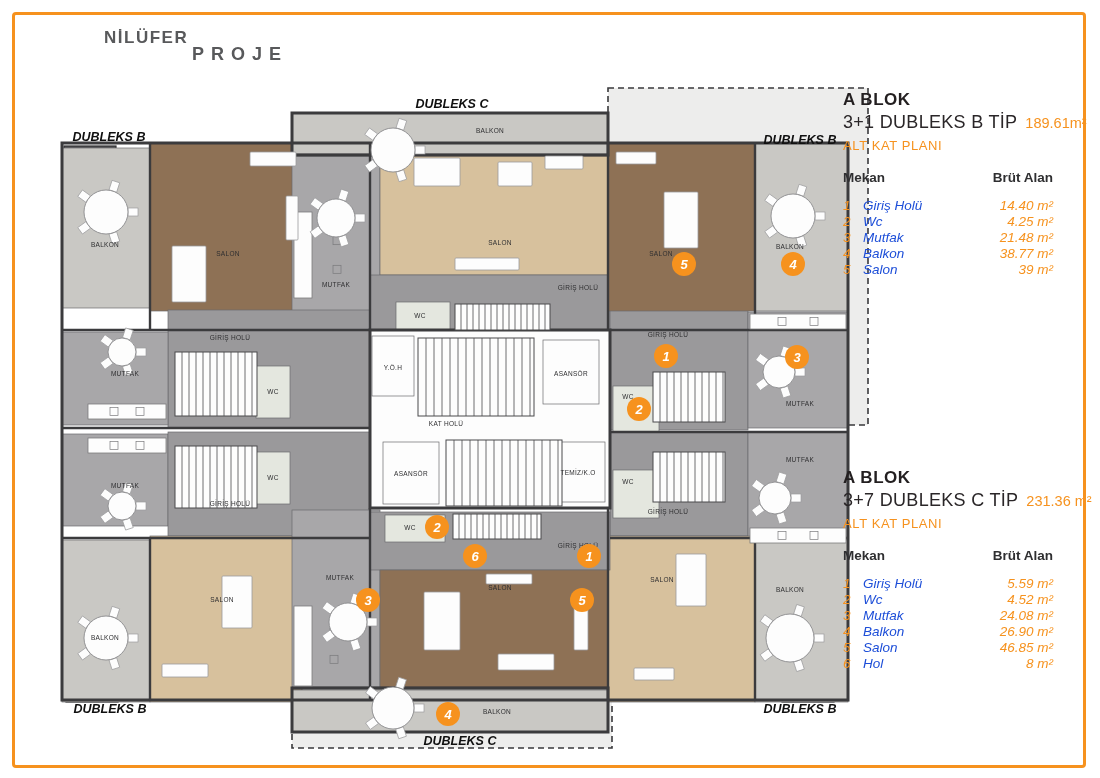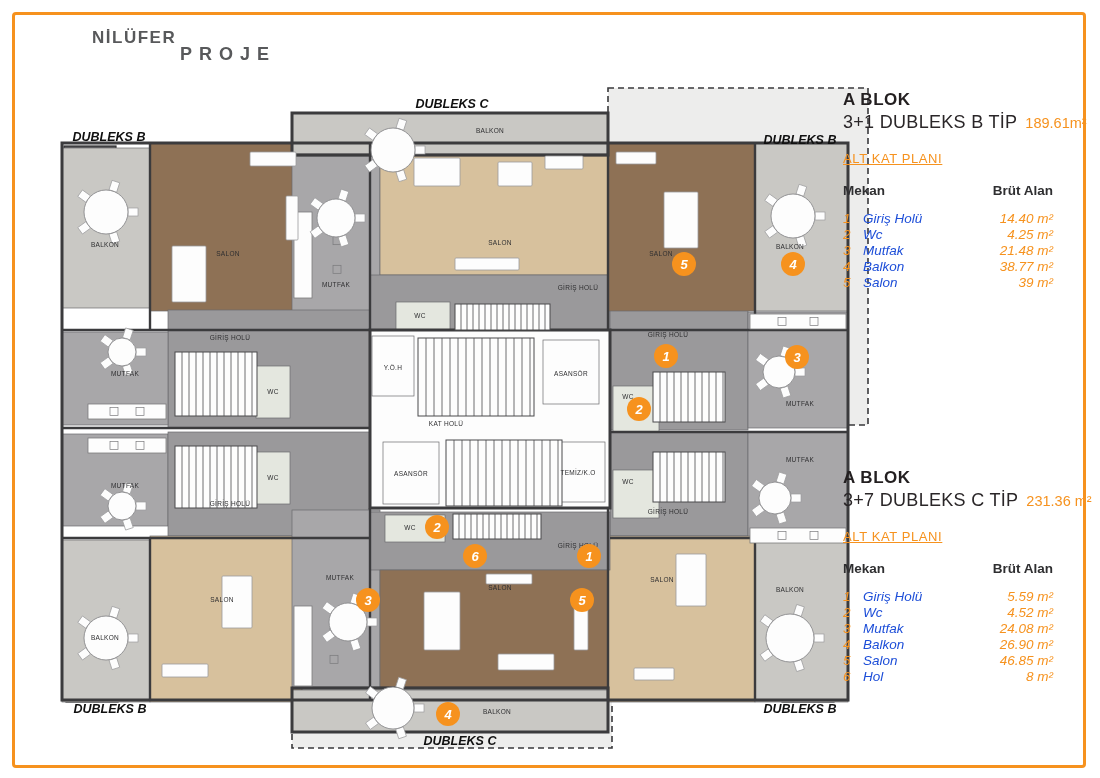--- a/index.html
+++ b/index.html
@@ -5,37 +5,37 @@
   html,body{margin:0;padding:0;}
   body{
     width:1100px;height:778px;position:relative;overflow:hidden;
     background:#ffffff;font-family:"Liberation Sans",sans-serif;
   }
   .frame{
     position:absolute;left:12px;top:12px;width:1068px;height:750px;
     border:3px solid #f6921e;border-radius:4px;pointer-events:none;z-index:50;
   }
   
-  .logo{position:absolute;left:58px;top:28px;width:218px;z-index:10;}
+  .logo{position:absolute;left:70px;top:28px;width:218px;z-index:10;}
   .logo .brand{color:#58595b;font-weight:bold;font-size:17px;letter-spacing:1.5px;margin-left:34px;}
   .logo .script{
     color:#f6921e;font-family:"DejaVu Serif",serif;font-style:italic;font-weight:bold;
     font-size:42px;line-height:40px;margin-top:-8px;white-space:nowrap;
   }
   .logo .script .num{font-size:50px;}
   .logo .proje{color:#58595b;font-weight:bold;font-size:18px;letter-spacing:7px;text-align:right;margin-top:-4px;}
   
   #plan-svg{position:absolute;left:0;top:0;z-index:5;}
   
   .panel{position:absolute;left:843px;width:210px;z-index:20;}
   .p-block{font-weight:bold;font-size:17px;color:#231f20;letter-spacing:.5px;}
   .p-type{display:flex;align-items:baseline;margin-top:2px;}
   .p-type .t{font-size:18px;color:#2a2628;letter-spacing:.3px;white-space:nowrap;}
   .p-type .p-area{margin-left:auto;padding-left:8px;color:#f6921e;font-size:14.5px;white-space:nowrap;}
-  .p-plan{color:#f6921e;font-size:13px;letter-spacing:.6px;margin-top:18px;text-decoration:underline;}
+  .p-plan{color:#f6921e;font-size:13px;letter-spacing:.6px;margin-top:5px;}
   .p-head{display:flex;justify-content:space-between;font-size:13.5px;color:#2f2f31;margin-top:17px;font-weight:bold;}
   .p-rows{margin-top:13px;}
   .prow{display:flex;align-items:baseline;font-style:italic;font-size:13.5px;line-height:16px;}
   .pno{color:#f6921e;width:13px;flex:none;}
   .pname{color:#1d4ed8;padding-left:7px;}
   .pval{margin-left:auto;color:#f6921e;white-space:nowrap;}
 </style>
 </head>
 <body>
 

